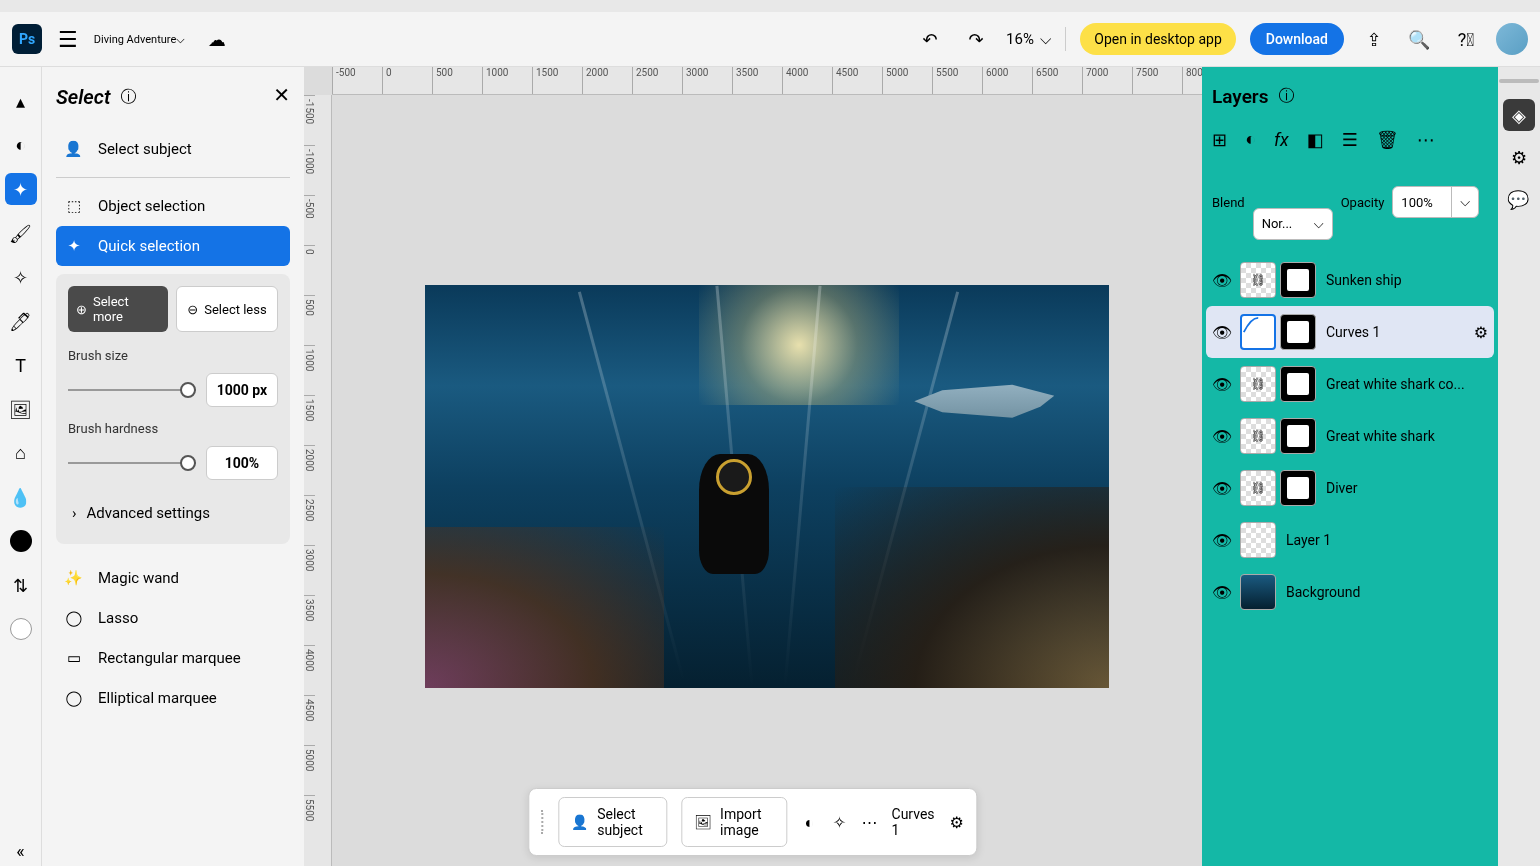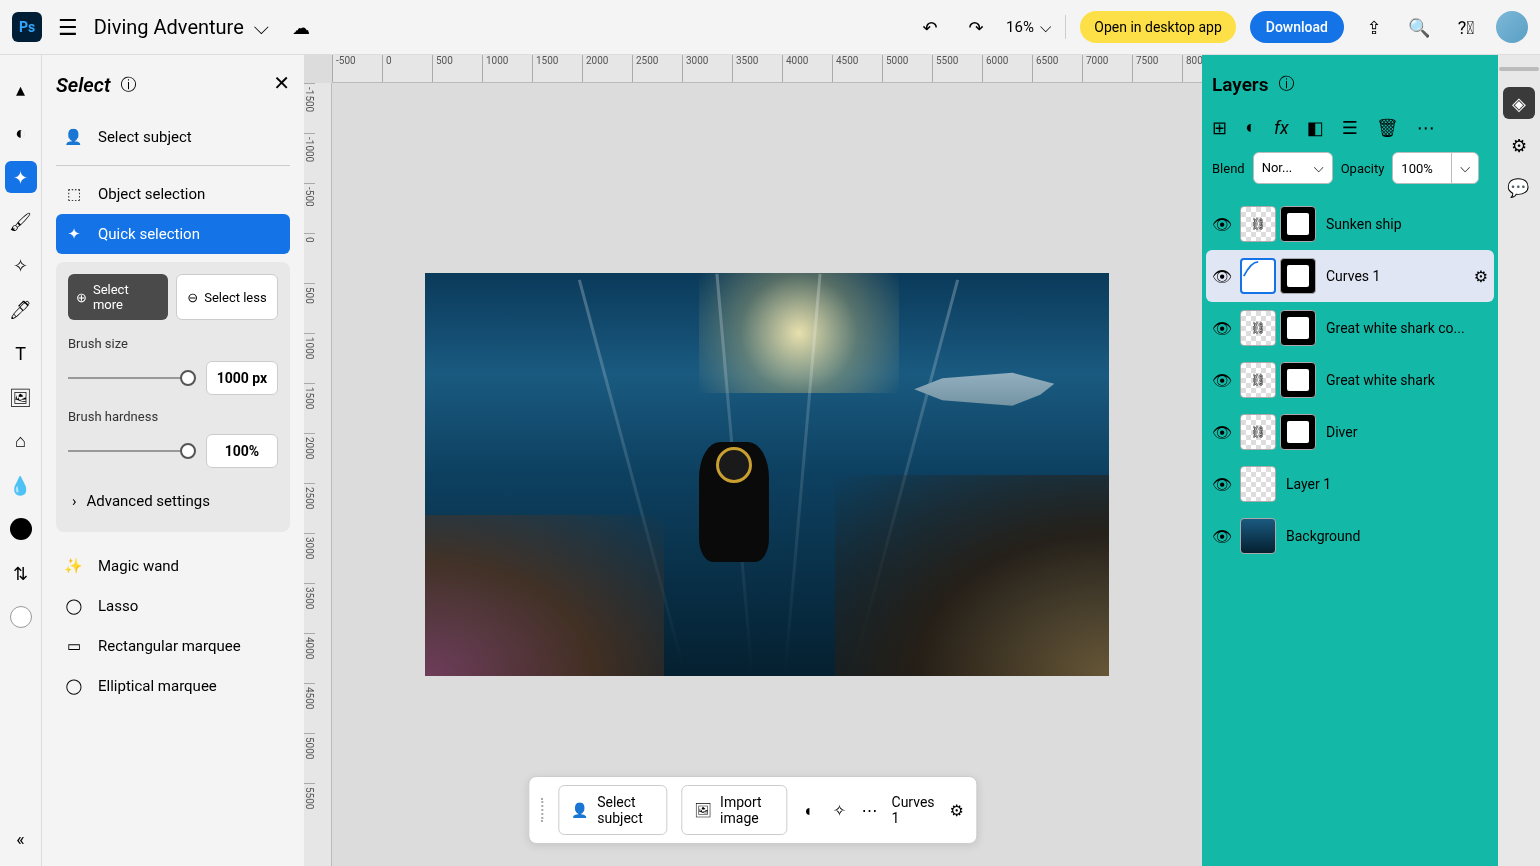--- a/index.html
+++ b/index.html
@@ -1,20 +1,20 @@
 <!DOCTYPE html>
 <html><head>
 <meta charset="utf-8">
 <style>
 * { margin: 0; padding: 0; box-sizing: border-box; font-family: -apple-system, BlinkMacSystemFont, "Segoe UI", Roboto, sans-serif; }
 body { width: 1540px; height: 866px; background: #e8e8e8; overflow: hidden; position: relative; }
-.topbar { height: 55px; background: #f4f4f4; border-bottom: 1px solid #ddd; display: flex; align-items: center; padding: 0 12px; gap: 16px; }
+.topbar { height: 55px; background: #f4f4f4; border-bottom: 1px solid #ddd; display: flex; align-items: center; padding: 0 12px; gap: 16px; margin-top: 12px; }
 .ps-logo { width: 30px; height: 30px; background: #001e36; border-radius: 6px; display: flex; align-items: center; justify-content: center; color: #31a8ff; font-weight: bold; font-size: 14px; }
 .menu-icon { font-size: 22px; cursor: pointer; }
-.doc-title { display: flex; align-items: center; gap: 10px; font-size: 20px; cursor: pointer; }
+.doc-title { display: flex; align-items: center; font-size: 11px; cursor: pointer; }
 .topbar-right { margin-left: auto; display: flex; align-items: center; gap: 14px; }
 .icon-btn { width: 32px; height: 32px; display: flex; align-items: center; justify-content: center; cursor: pointer; font-size: 18px; }
 .zoom { display: flex; align-items: flex-end; gap: 6px; font-size: 15px; cursor: pointer; }
 .open-desktop { background: #fde047; padding: 8px 14px; border-radius: 20px; font-size: 14px; cursor: pointer; }
 .download-btn { background: #1473e6; color: white; padding: 8px 16px; border-radius: 20px; font-size: 14px; font-weight: 500; cursor: pointer; }
 .avatar { width: 32px; height: 32px; border-radius: 50%; background: linear-gradient(135deg,#7db8d8,#5a9fc4); }
 
 .main { display: flex; height: calc(100% - 55px); }
 .left-tools { width: 42px; background: #f4f4f4; display: flex; flex-direction: column; align-items: center; padding-top: 18px; gap: 12px; border-right: 1px solid #ddd; }
 .tool { width: 32px; height: 32px; display: flex; align-items: center; justify-content: center; cursor: pointer; border-radius: 6px; font-size: 18px; }
@@ -61,21 +61,21 @@
 .ctx-icon { width: 22px; height: 22px; display: flex; align-items: center; justify-content: center; cursor: pointer; }
 .ctx-text { font-size: 14px; }
 .ctx-handle { width: 4px; height: 24px; border-left: 2px dotted #aaa; }
 
 .layers-panel { width: 296px; background: #14b8a6; padding: 18px 4px; }
 .layers-header { display: flex; align-items: center; gap: 10px; margin-bottom: 14px; padding: 0 6px; }
 .layers-header h2 { font-size: 19px; font-weight: 600; }
 .layer-tools { display: flex; gap: 18px; padding: 6px 6px 14px 6px; font-size: 18px; align-items: center; }
 .layer-tools > * { cursor: pointer; }
 .blend-row { display: flex; align-items: center; gap: 8px; padding: 0 6px 14px 6px; font-size: 13px; }
-.blend-sel { flex:1; border: 1px solid #bbb; border-radius: 6px; padding: 7px 8px; display: flex; justify-content: space-between; background: white; cursor: pointer; max-width: 80px; }
+.blend-sel { flex:1; border: 1px solid #bbb; border-radius: 6px; padding: 7px 8px; display: flex; justify-content: space-between; background: white; cursor: pointer; max-width: 80px; margin-top: 44px; }
 .opac-ctrl { display: flex; align-items: center; border: 1px solid #bbb; border-radius: 6px; background: white; }
 .opac-val { padding: 7px 8px; width: 58px; }
 .opac-drop { border-left: 1px solid #bbb; padding: 7px 8px; cursor: pointer; }
 .layer-row { display: flex; align-items: center; gap: 10px; padding: 8px 6px; cursor: pointer; border-radius: 6px; }
 .layer-row.selected { background: #e0e6f4; }
 .eye { width: 18px; font-size: 16px; cursor: pointer; }
 .layer-thumbs { display: flex; gap: 4px; }
 .thumb { width: 36px; height: 36px; border: 1px solid #aaa; border-radius: 4px; background: repeating-conic-gradient(#ddd 0 25%, white 0 50%) 0 0/10px 10px; position: relative; }
 .thumb.mask { background: #000; }
 .thumb.mask::before { content:''; position:absolute; inset:6px; background:white; border-radius:2px; }

